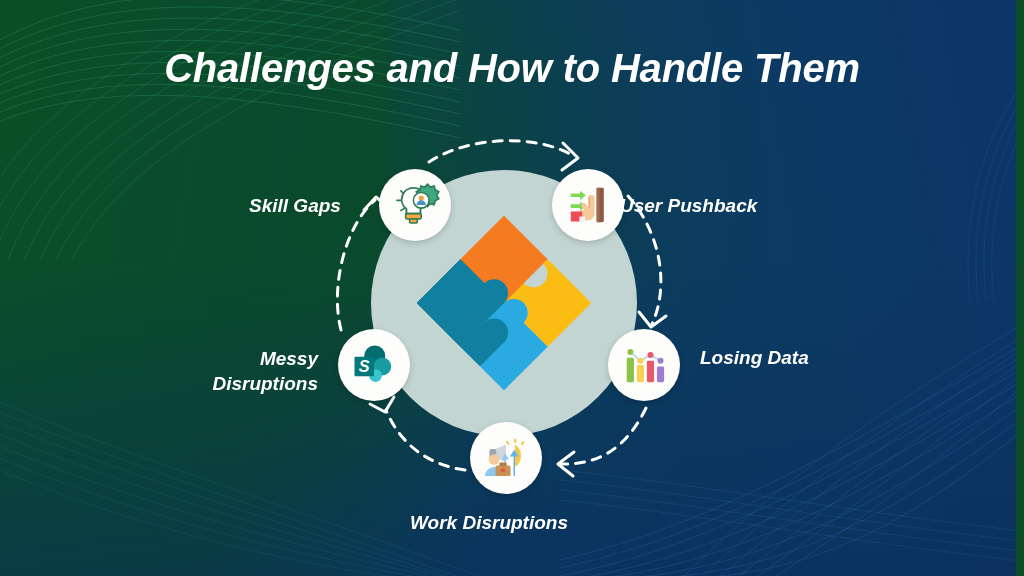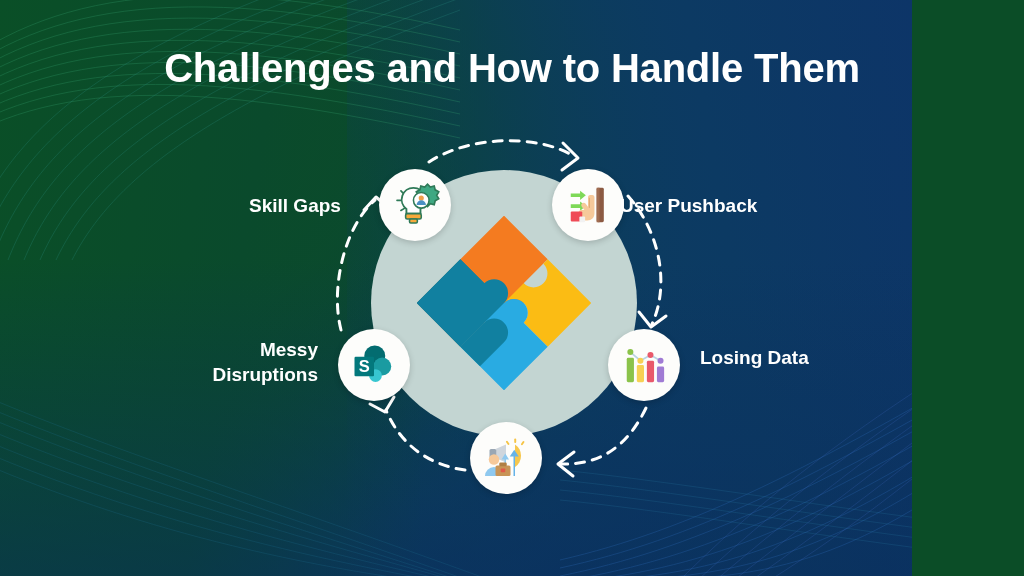--- a/index.html
+++ b/index.html
@@ -1,21 +1,21 @@
 <!DOCTYPE html>
 <html><head>
 <meta charset="utf-8">
 <style>
   html,body{margin:0;padding:0;}
   body{
     width:1024px;height:576px;overflow:hidden;
     font-family:"Liberation Sans", sans-serif;
     background:#0b4d27;
   }
-  .slide{position:relative;width:912px;height:576px;overflow:hidden;}
+  .slide{position:relative;width:1016px;height:576px;overflow:hidden;font-style:italic;}
 
   
   .bg-base{
     position:absolute;inset:0;
     background:
       radial-gradient(120% 130% at 0% 18%, #0e5c2c 0%, #0c4e27 26%, #0a4734 44%, #0c405a 66%, #0c3866 84%, #0d3569 100%);
   }
   .bg-tint-left{
     position:absolute;left:0;top:0;width:46%;height:100%;
     background:linear-gradient(100deg,#0a4f27 0%, #0a4a2c 55%, rgba(10,70,60,0) 100%);
@@ -70,21 +70,21 @@
     position:absolute;
     color:#ffffff;
     font-size:19px;
     font-weight:bold;
     line-height:25px;
     white-space:nowrap;
   }
   .l-skill{left:249px;top:193px;}
   .l-push{left:620px;top:193px;}
   .l-data{left:700px;top:345px;}
-  .l-share{right:706px;top:337px;text-align:right;white-space:normal;width:160px;}
+  .l-share{right:706px;top:346px;text-align:right;white-space:normal;width:160px;}
   .l-work{left:410px;top:510px;}
 
   .arrows{position:absolute;left:0;top:0;width:1024px;height:576px;}
 </style>
 </head>
 <body>
 
 <div class="slide">
 
   <div class="bg-base"></div>
@@ -284,20 +284,21 @@
           <path d="M42,56 V30 l-5,0 6,-9 6,9 -5,0 V56 Z" fill="#66b3e8"></path>
           <path d="M30,56 V34 l-4,0 5,-8 5,8 -4,0 V56 Z" fill="#8fc9ef"></path>
           <circle cx="16" cy="34" r="7" fill="#f6c99a"></circle>
           <path d="M4,56 a12,12 0 0,1 24,0 Z" fill="#8fc9ef"></path>
           <rect x="18" y="42" width="20" height="14" rx="2" fill="#c89456"></rect>
           <rect x="23" y="38" width="10" height="5" rx="1.6" fill="#b07f44"></rect>
           <rect x="25" y="46" width="6" height="5" rx="1" fill="#e05a4a"></rect>
         </svg>
       </span>
     </div>
+    <div class="label l-work">Work Disruptions</div>
 
     <div class="node n-share">
       <span>
         <svg width="48" height="48" viewBox="0 0 64 64">
           <circle cx="33" cy="20" r="14" fill="#036c70"></circle>
           <circle cx="43" cy="34" r="12" fill="#1a9ba1"></circle>
           <circle cx="34" cy="46" r="8.5" fill="#37c6d0"></circle>
           <rect x="6" y="21" width="26" height="26" rx="1.5" fill="#03787c"></rect>
           <text x="19" y="41" text-anchor="middle" font-family="'Liberation Sans', sans-serif" font-size="22" font-weight="bold" fill="#ffffff">S</text>
         </svg>

